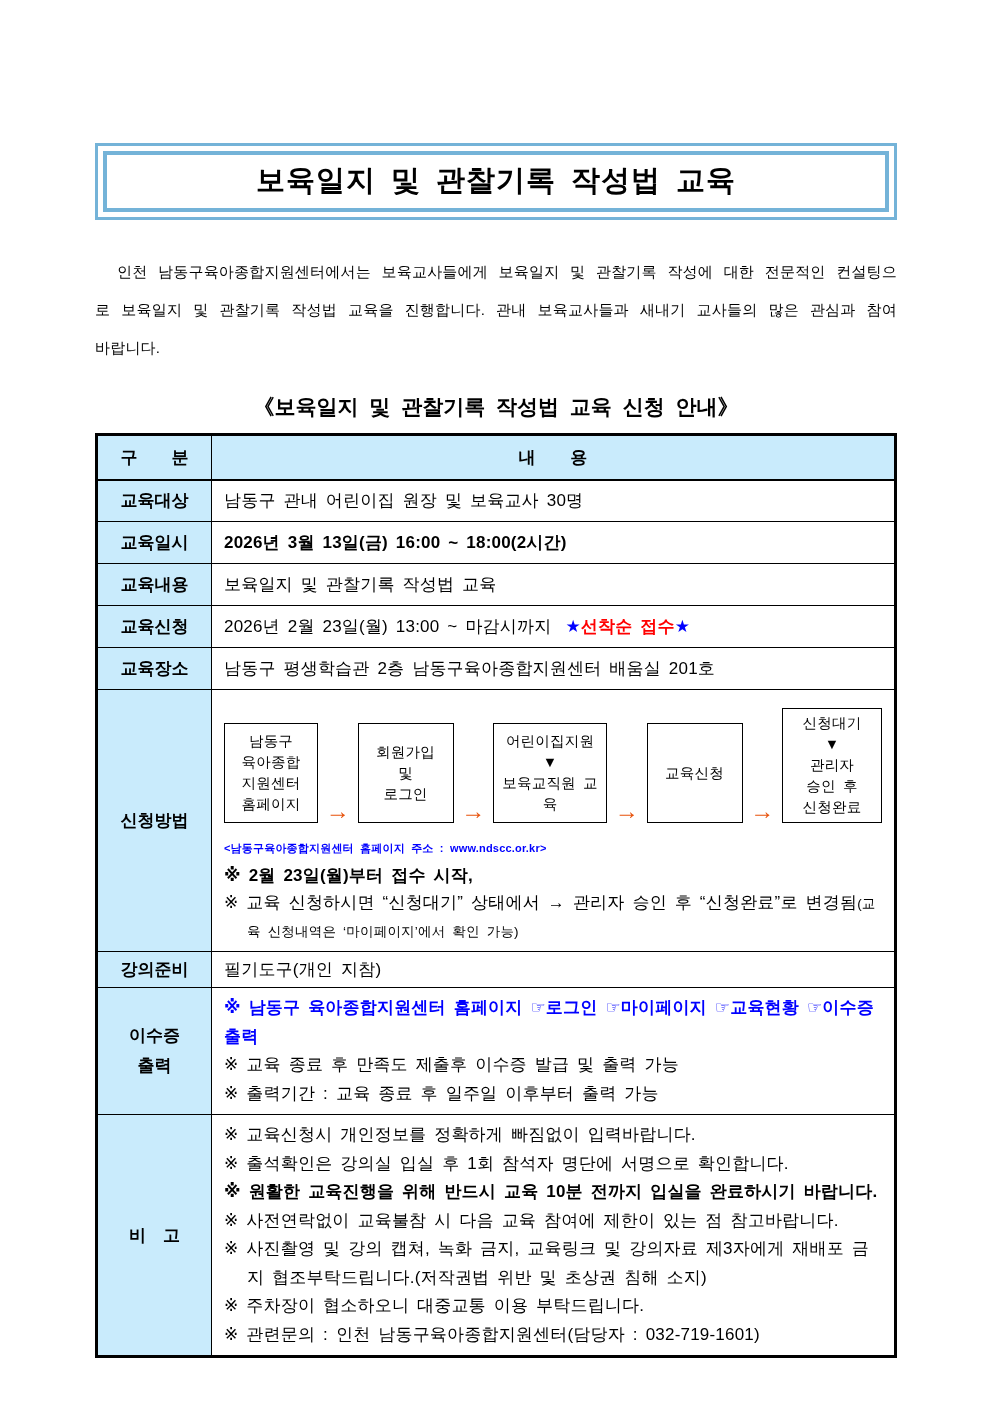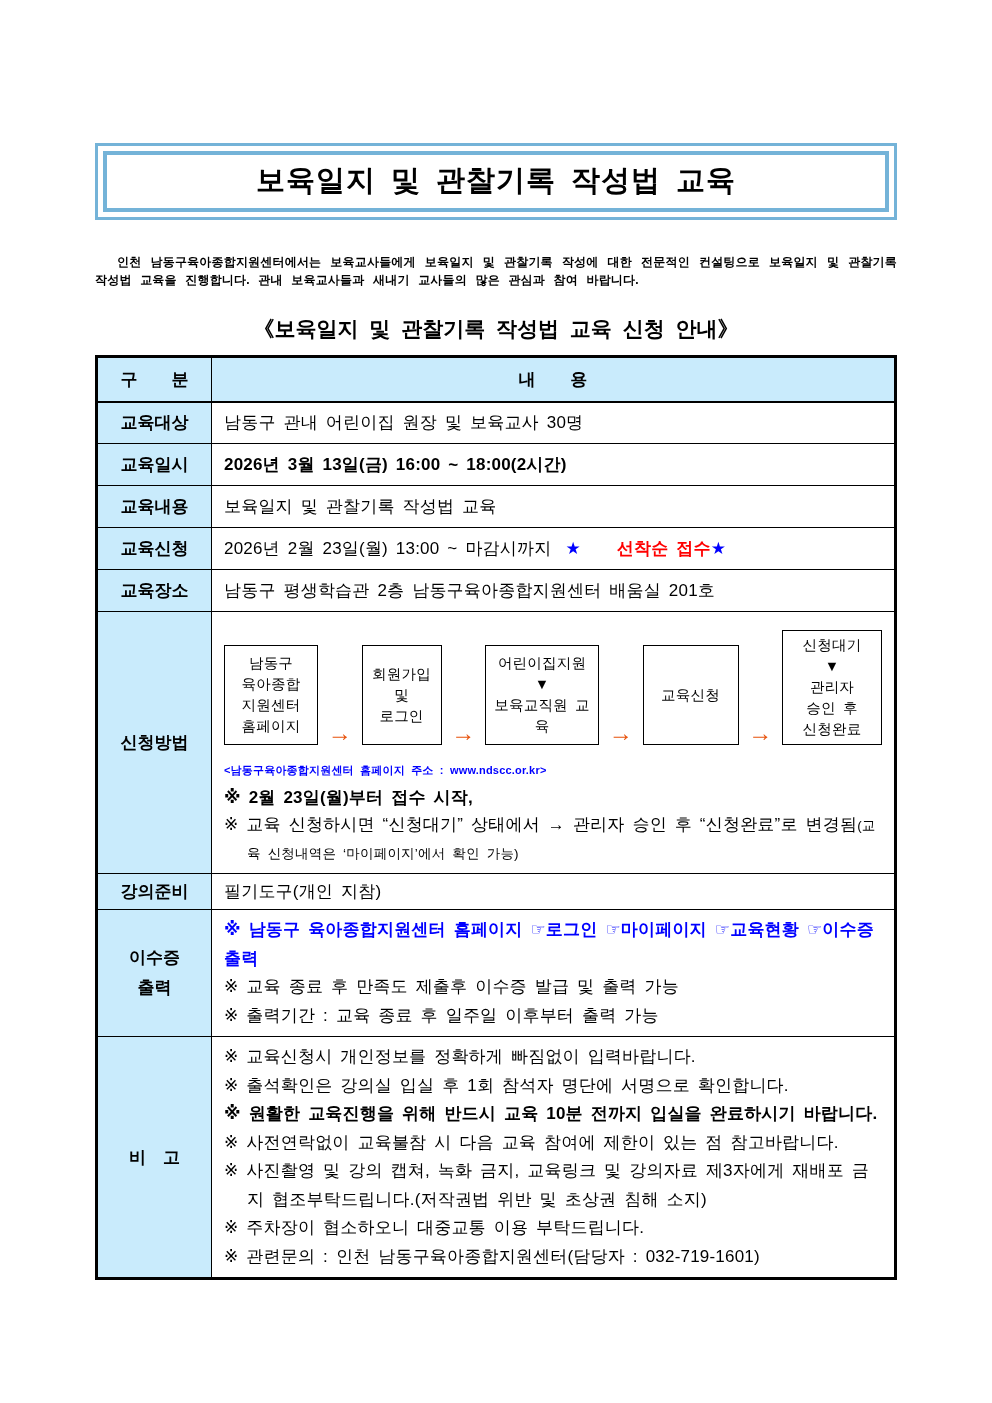--- a/index.html
+++ b/index.html
@@ -28,24 +28,24 @@
     padding:6px 4px 7px 4px;
   }
   .title-inner h1 {
     font-size:29px; font-weight:bold;
     letter-spacing:1px; word-spacing:6px;
   }
 
   
   .intro {
     margin-top:33px;
-    font-size:12px; line-height:18px;
+    font-size:15px; line-height:38px;
     text-align:justify;
     text-indent:22px;
-    word-spacing:5px; letter-spacing:0.2px;font-weight:bold;
+    word-spacing:5px; letter-spacing:0.2px;
   }
 
   
   .subtitle {
     margin-top:26px;
     text-align:center;
     font-size:21px; font-weight:bold;
     word-spacing:5px;
   }
 
@@ -68,42 +68,42 @@
     font-weight:bold;
     padding:6px 2px;
   }
   td.val { padding:6px 12px; letter-spacing:0.2px; word-spacing:3px; }
   tr.hdr td { height:45px; }
   tr.hdr td.val { text-align:center; font-weight:bold; background:#c9ebfc; }
   tr.hdr td { border-bottom:2.5px solid #000; }
   tr.r42 td { height:42px; }
   tr.r32 td { height:32px; }
   .bold { font-weight:bold; }
-  .red  { color:#ff0000; font-weight:bold;margin-left:36px; }
+  .red  { color:#ff0000; font-weight:bold; }
   .bluebold { color:#0000ff; font-weight:bold; }
   .star { color:#0000ff; font-weight:bold; }
   .apply-extra { margin-left:14px; }
 
   
   .flow {
     display:flex; align-items:flex-end;
     margin:12px 0 12px 0;
   }
   .fbox {
     border:1.5px solid #000;
     background:#fff;
     min-height:100px;
     display:flex; align-items:center; justify-content:center;
     text-align:center;
     font-size:14.5px; line-height:1.45;
     white-space:pre-line;
     padding:4px 3px;
   }
   .fbox.b1 { width:94px; }
-  .fbox.b2 { width:80px; }
+  .fbox.b2 { width:96px; }
   .fbox.b3 { width:114px; }
   .fbox.b4 { width:96px; }
   .fbox.b5 { width:100px; min-height:108px; }
   .farrow {
     flex:1 1 auto;
     text-align:center;
     color:#e8540e;
     font-weight:bold; font-size:24px;
     line-height:1;
   }

